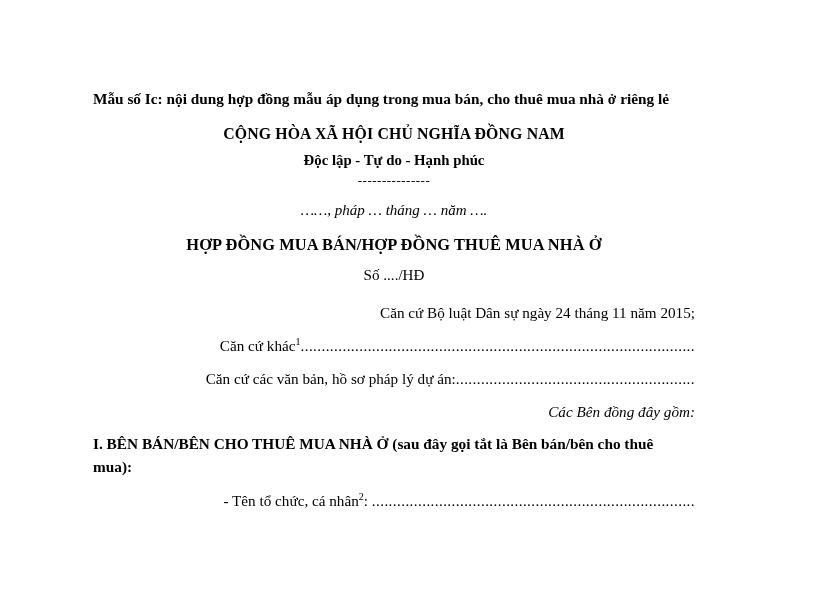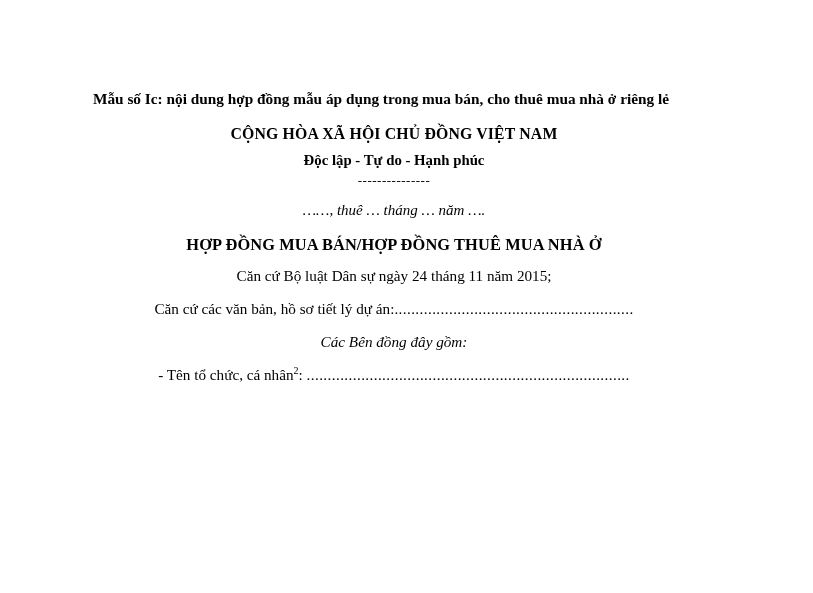--- a/index.html
+++ b/index.html
@@ -67,21 +67,21 @@
     font-size: 16.4px;
     letter-spacing: 0.1px;
     margin-bottom: 9px;
   }
   .number-line {
     font-size: 15.1px;
     margin-bottom: 15px;
   }
   .para {
     margin-bottom: 11px;
-    text-align: center;
+    text-align: right;
   }
   .dots {
     letter-spacing: 0.4px;
   }
   sup {
     font-size: 10px;
     vertical-align: super;
     line-height: 0;
   }
   .section-head {
@@ -92,36 +92,41 @@
   }
 </style>
 </head>
 <body>
 
 <div class="page">
   <div class="doc-body">
 
     <p class="header-title">Mẫu số Ic: nội dung hợp đồng mẫu áp dụng trong mua bán, cho thuê mua nhà ở riêng lẻ</p>
 
-    <p class="center nation-line">CỘNG HÒA XÃ HỘI CHỦ ĐỒNG VIỆT NAM</p>
+    <p class="center nation-line">CỘNG HÒA XÃ HỘI CHỦ NGHĨA ĐỒNG NAM</p>
     <p class="center motto-line">Độc lập - Tự do - Hạnh phúc</p>
     <p class="center rule-line">---------------</p>
 
-    <p class="center date-line">……, thuê … tháng … năm ….</p>
+    <p class="center date-line">……, pháp … tháng … năm ….</p>
 
     <p class="center contract-title">HỢP ĐỒNG MUA BÁN/HỢP ĐỒNG THUÊ MUA NHÀ Ở</p>
+    <p class="center number-line">Số ..../HĐ</p>
 
     <p class="para">Căn cứ Bộ luật Dân sự ngày 24 tháng 11 năm 2015;</p>
 
+    <p class="para">
+      <span>Căn cứ khác</span><sup>1</sup><span class="dots">..............................................................................................</span>
+    </p>
 
     <p class="para">
-      <span>Căn cứ các văn bản, hồ sơ tiết lý dự án:</span><span class="dots">.........................................................</span>
+      <span>Căn cứ các văn bản, hồ sơ pháp lý dự án:</span><span class="dots">.........................................................</span>
     </p>
 
     <p class="para italic">Các Bên đồng đây gồm:</p>
 
+    <p class="section-head">I. BÊN BÁN/BÊN CHO THUÊ MUA NHÀ Ở (sau đây gọi tắt là Bên bán/bên cho thuê mua):</p>
 
     <p class="para">
       <span>- Tên tổ chức, cá nhân</span><sup>2</sup><span>: </span><span class="dots">.............................................................................</span>
     </p>
 
   </div>
 </div>
 
 </body></html>

